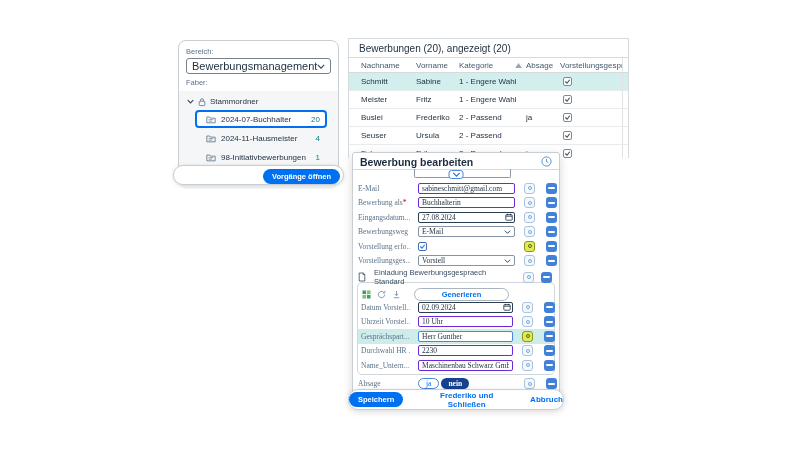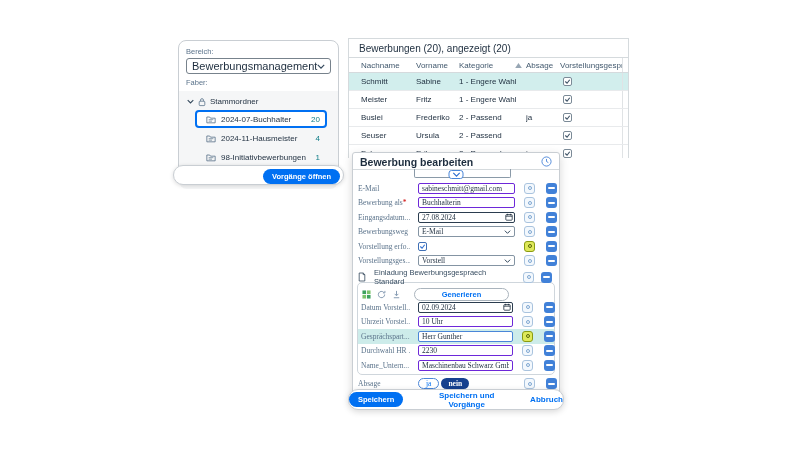--- a/index.html
+++ b/index.html
@@ -471,18 +471,18 @@
               <path d="M1 1l4 4 4-4" fill="none" stroke="currentColor" stroke-width="1.5"></path>
             </svg>
         </span>
       </span>
       <span class="status"></span>
       <span class="save"></span>
     </div>
 
     <div class="dlg-footer">
       <button class="btn-primary">Speichern</button>
-      <button class="btn-link">Speichern und Vorgänge</button>
+      <button class="btn-link">Frederiko und Schließen</button>
       <button class="btn-link">Abbruch</button>
     </div>
   </section>
 
 </div>
 
 </body></html>

